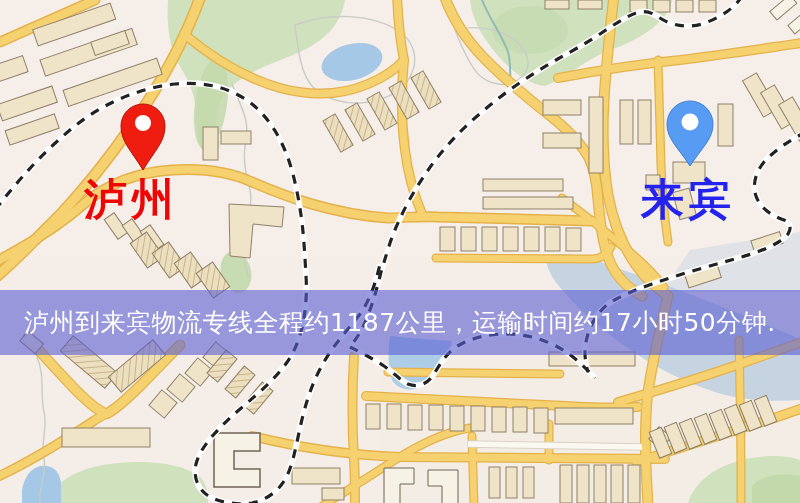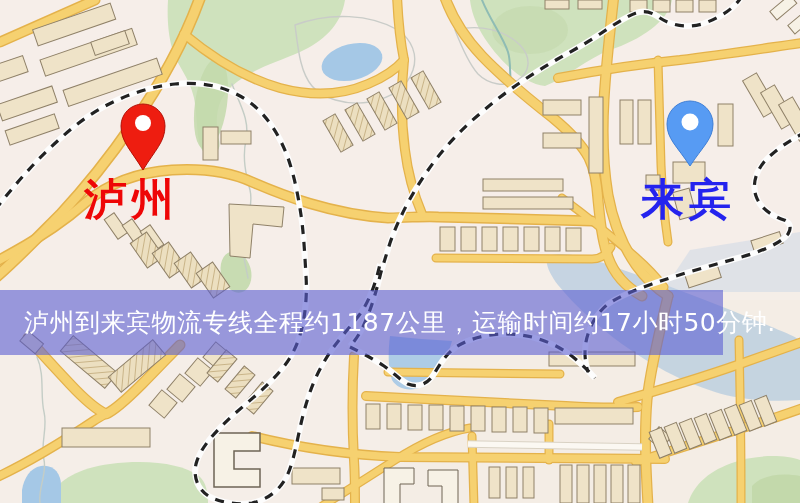--- a/index.html
+++ b/index.html
@@ -12,21 +12,21 @@
   .place-label{
     position:absolute;font-weight:bold;font-size:43px;line-height:1;
     letter-spacing:4px;white-space:nowrap;
     font-family:"DejaVu Sans","Liberation Sans",sans-serif;
     text-shadow:0 0 1px rgba(255,255,255,.25);
     z-index:3;
   }
   .label-origin{left:84px;top:178px;color:#ee0606;}
   .label-destination{left:641px;top:178px;color:#2423ee;}
   .route-banner{
-    position:absolute;left:0;top:290px;width:723px;height:65px;
+    position:absolute;left:0;top:290px;width:800px;height:65px;
     background:rgba(90,94,210,0.60);
     display:flex;align-items:center;
     z-index:4;
   }
   .route-banner span{
     display:block;padding-left:24px;color:#ffffff;font-size:25px;
     letter-spacing:0.5px;white-space:nowrap;
   }
 </style>
 </head>

